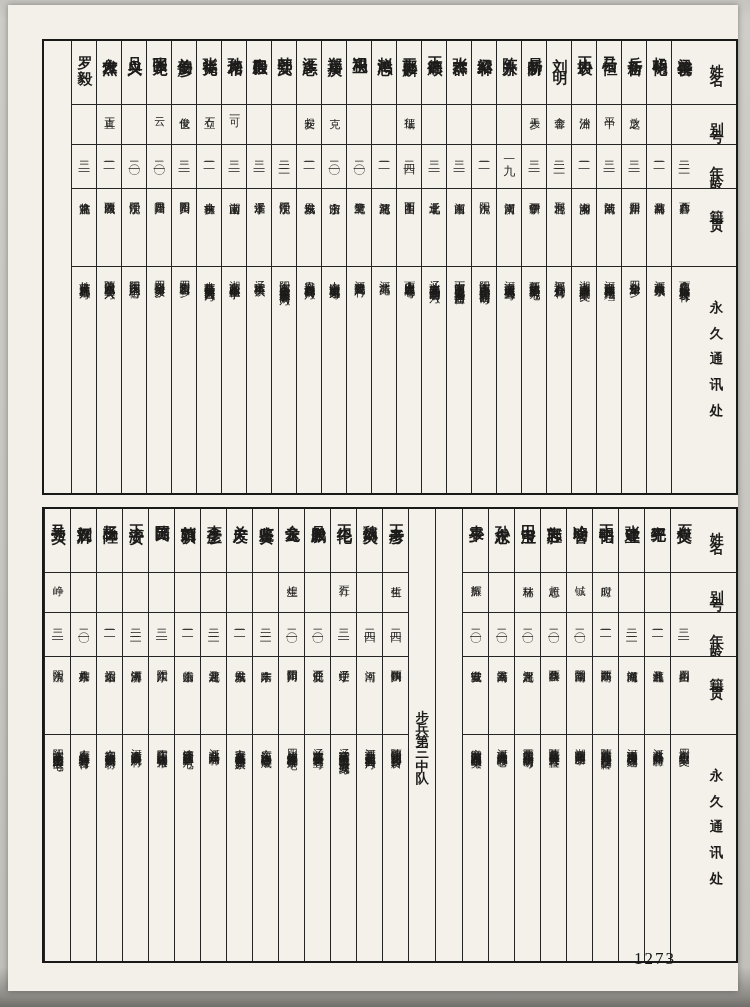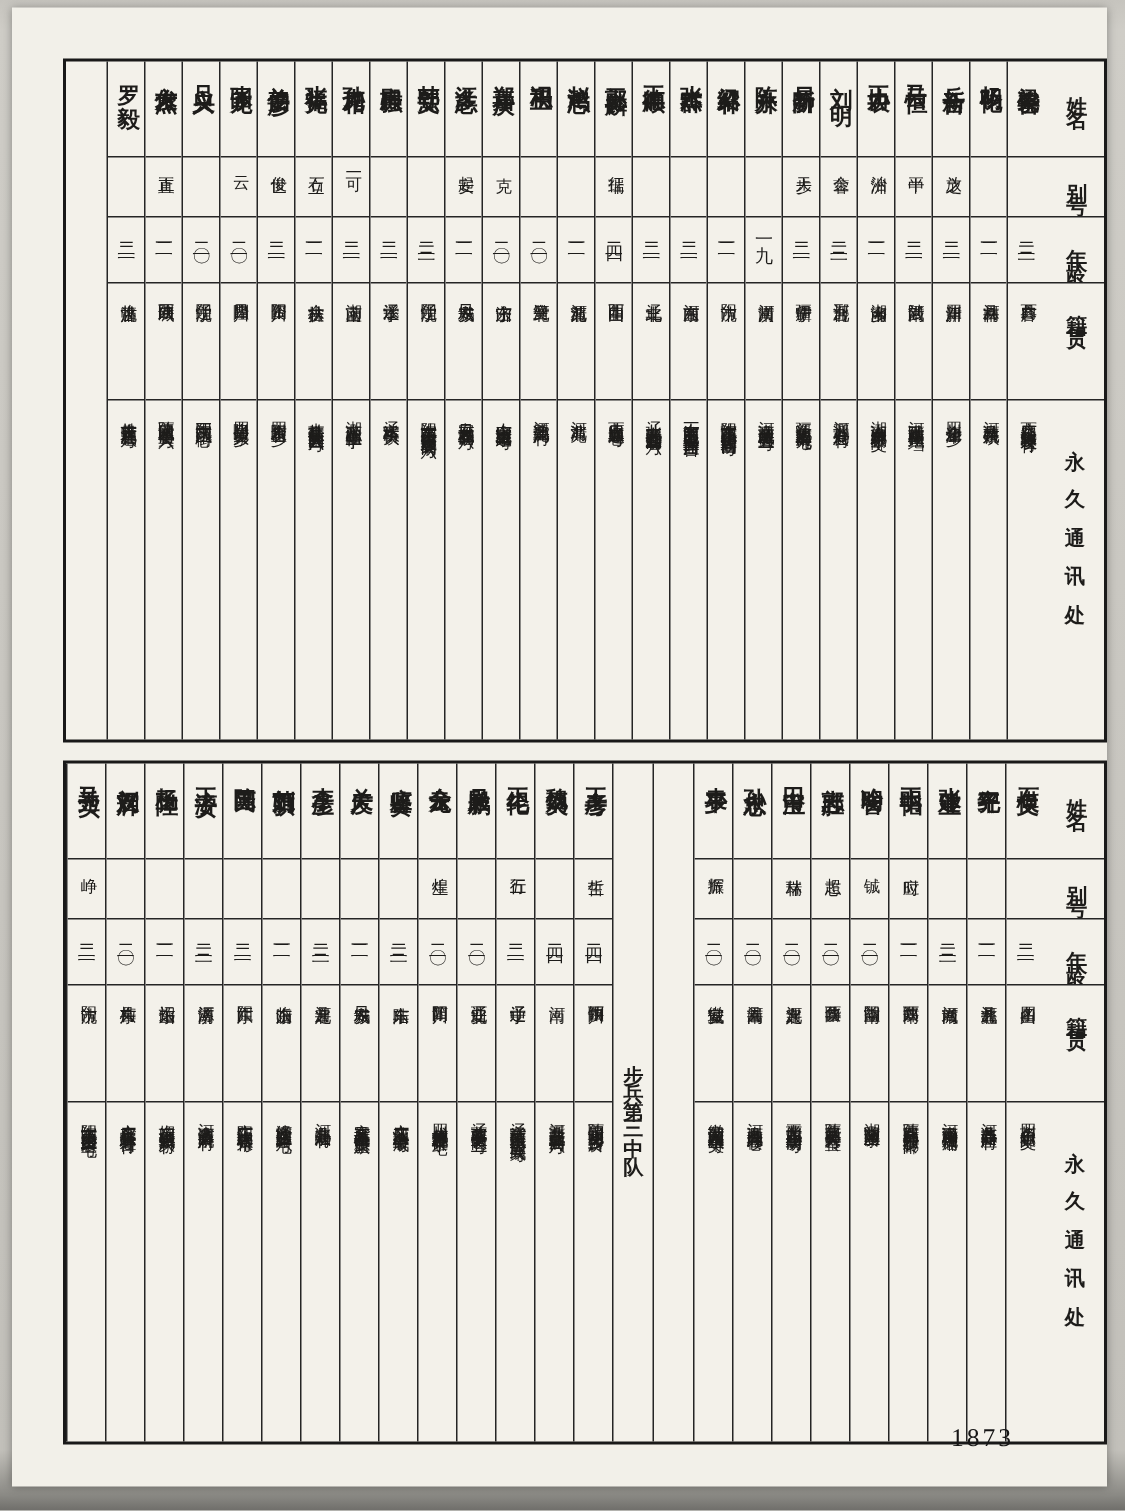--- a/index.html
+++ b/index.html
@@ -916,14 +916,14 @@
           <div class="cell c-origin">
             <span class="v">沈阳市</span>
           </div>
           <div class="cell c-addr">
             <span class="v">沈阳市南关区小南街三段二三七号</span>
           </div>
         </div>
       </div>
 
   </div>
-  <div class="page-number">1873</div>
+  <div class="page-number">1273</div>
 </div>
 
 </body></html>

